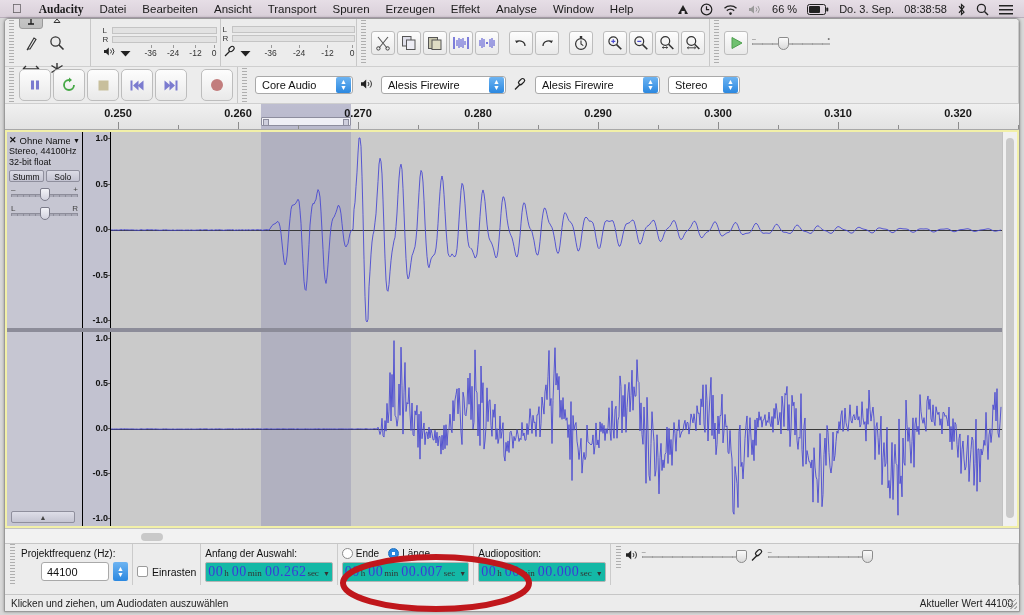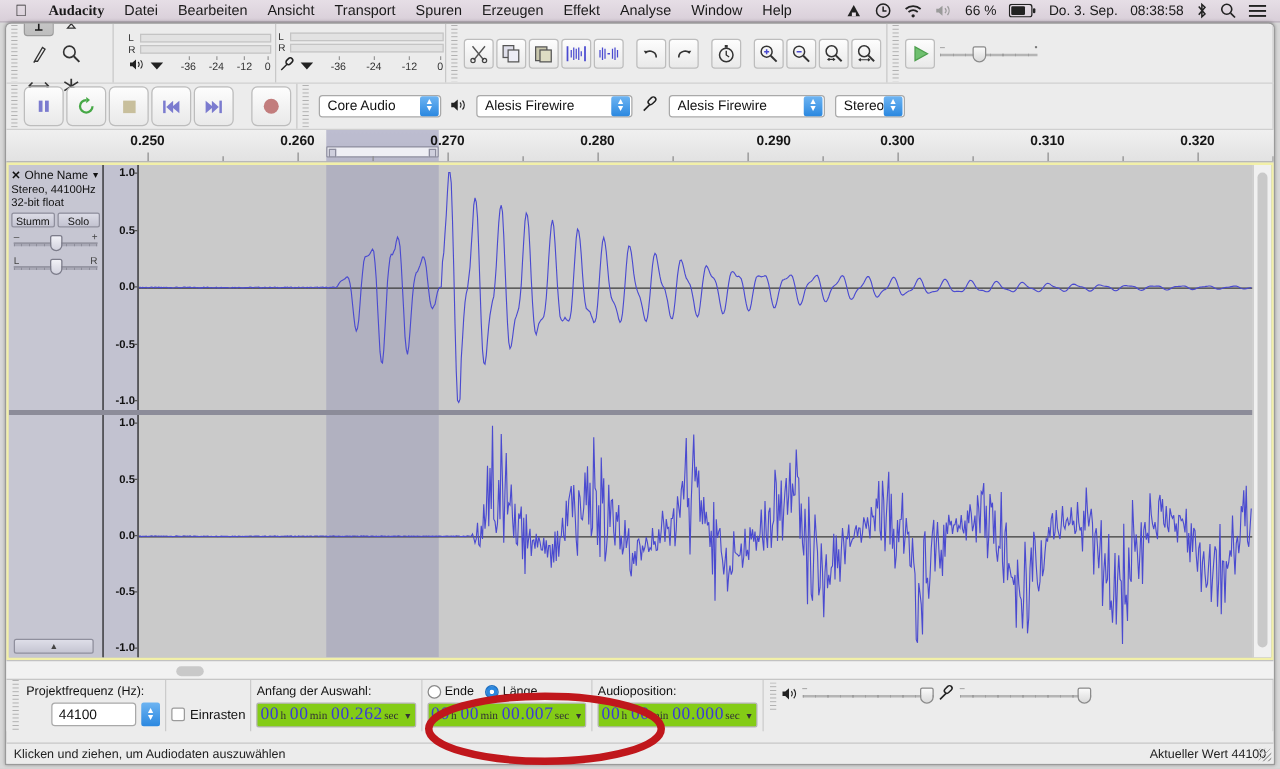--- a/index.html
+++ b/index.html
@@ -209,21 +209,21 @@
     width:15px; height:19px; margin-left:4px; border-radius:2px;
     background: linear-gradient(#6db4f2,#2b88e0); color:#fff;
     display:flex; flex-direction:column; align-items:center; justify-content:center;
     font-size:7px; line-height:6px;
   }
   .cbrow { display:flex; align-items:center; gap:4px; }
   .cbox { width:11px; height:11px; background:#fff; border:1px solid #9b9b9b; border-radius:2px; }
   .radio { width:11px; height:11px; border-radius:50%; border:1px solid #8a8a8a; background:#fff; }
   .radio.on { background: radial-gradient(circle at 50% 50%, #fff 0 1.5px, #2b88e0 2px 100%); border-color:#1e6fc0; }
   .timefield {
-    background:#84cc16; border:1px solid #b4b4b4; border-radius:2px;
+    background:#14b8a6; border:1px solid #b4b4b4; border-radius:2px;
     padding:1px 2px; display:flex; align-items:baseline; gap:1px;
     font-family:"Liberation Serif", serif;
   }
   .timefield .d { font-size:14px; color:#3a3ad8; letter-spacing:.5px; }
   .timefield .u { font-size:9px; color:#333; margin-right:2px; }
   .timefield .tcaret{ font-size:7px; color:#333; margin-left:1px; }
 
   .statusbar {
     position:absolute; left:0; right:0; bottom:0; height:17px;
     background:#ececec; border-top:1px solid #c6c6c6;
@@ -614,21 +614,21 @@
                 <path d="M2 12.5 L7.2 7.3" stroke="#222" stroke-width="1.3"></path>
               </svg>
           </span>
           <div class="combo" style="width:125px;">
             <span class="cv">Alesis Firewire</span>
             <span class="arrows">
                 <span>▲</span>
                 <span>▼</span>
               </span>
           </div>
-          <div class="combo" style="width:56px;">
+          <div class="combo" style="width:72px;">
             <span class="cv">Stereo</span>
             <span class="arrows">
                 <span>▲</span>
                 <span>▼</span>
               </span>
           </div>
         </div>
       </div>
     </div>
 
@@ -640,21 +640,21 @@
         <div class="tick" style="left: 173px; height: 4px;"></div>
         <div class="tlabel" style="left: 233px;">0.260</div>
         <div class="tick" style="left: 233px; height: 7px;"></div>
         <div class="tick" style="left: 293px; height: 4px;"></div>
         <div class="tlabel" style="left: 353px;">0.270</div>
         <div class="tick" style="left: 353px; height: 7px;"></div>
         <div class="tick" style="left: 413px; height: 4px;"></div>
         <div class="tlabel" style="left: 473px;">0.280</div>
         <div class="tick" style="left: 473px; height: 7px;"></div>
         <div class="tick" style="left: 533px; height: 4px;"></div>
-        <div class="tlabel" style="left: 614px;">0.290</div>
+        <div class="tlabel" style="left: 593px;">0.290</div>
         <div class="tick" style="left: 593px; height: 7px;"></div>
         <div class="tick" style="left: 653px; height: 4px;"></div>
         <div class="tlabel" style="left: 713px;">0.300</div>
         <div class="tick" style="left: 713px; height: 7px;"></div>
         <div class="tick" style="left: 773px; height: 4px;"></div>
         <div class="tlabel" style="left: 833px;">0.310</div>
         <div class="tick" style="left: 833px; height: 7px;"></div>
         <div class="tick" style="left: 893px; height: 4px;"></div>
         <div class="tlabel" style="left: 953px;">0.320</div>
         <div class="tick" style="left: 953px; height: 7px;"></div>

